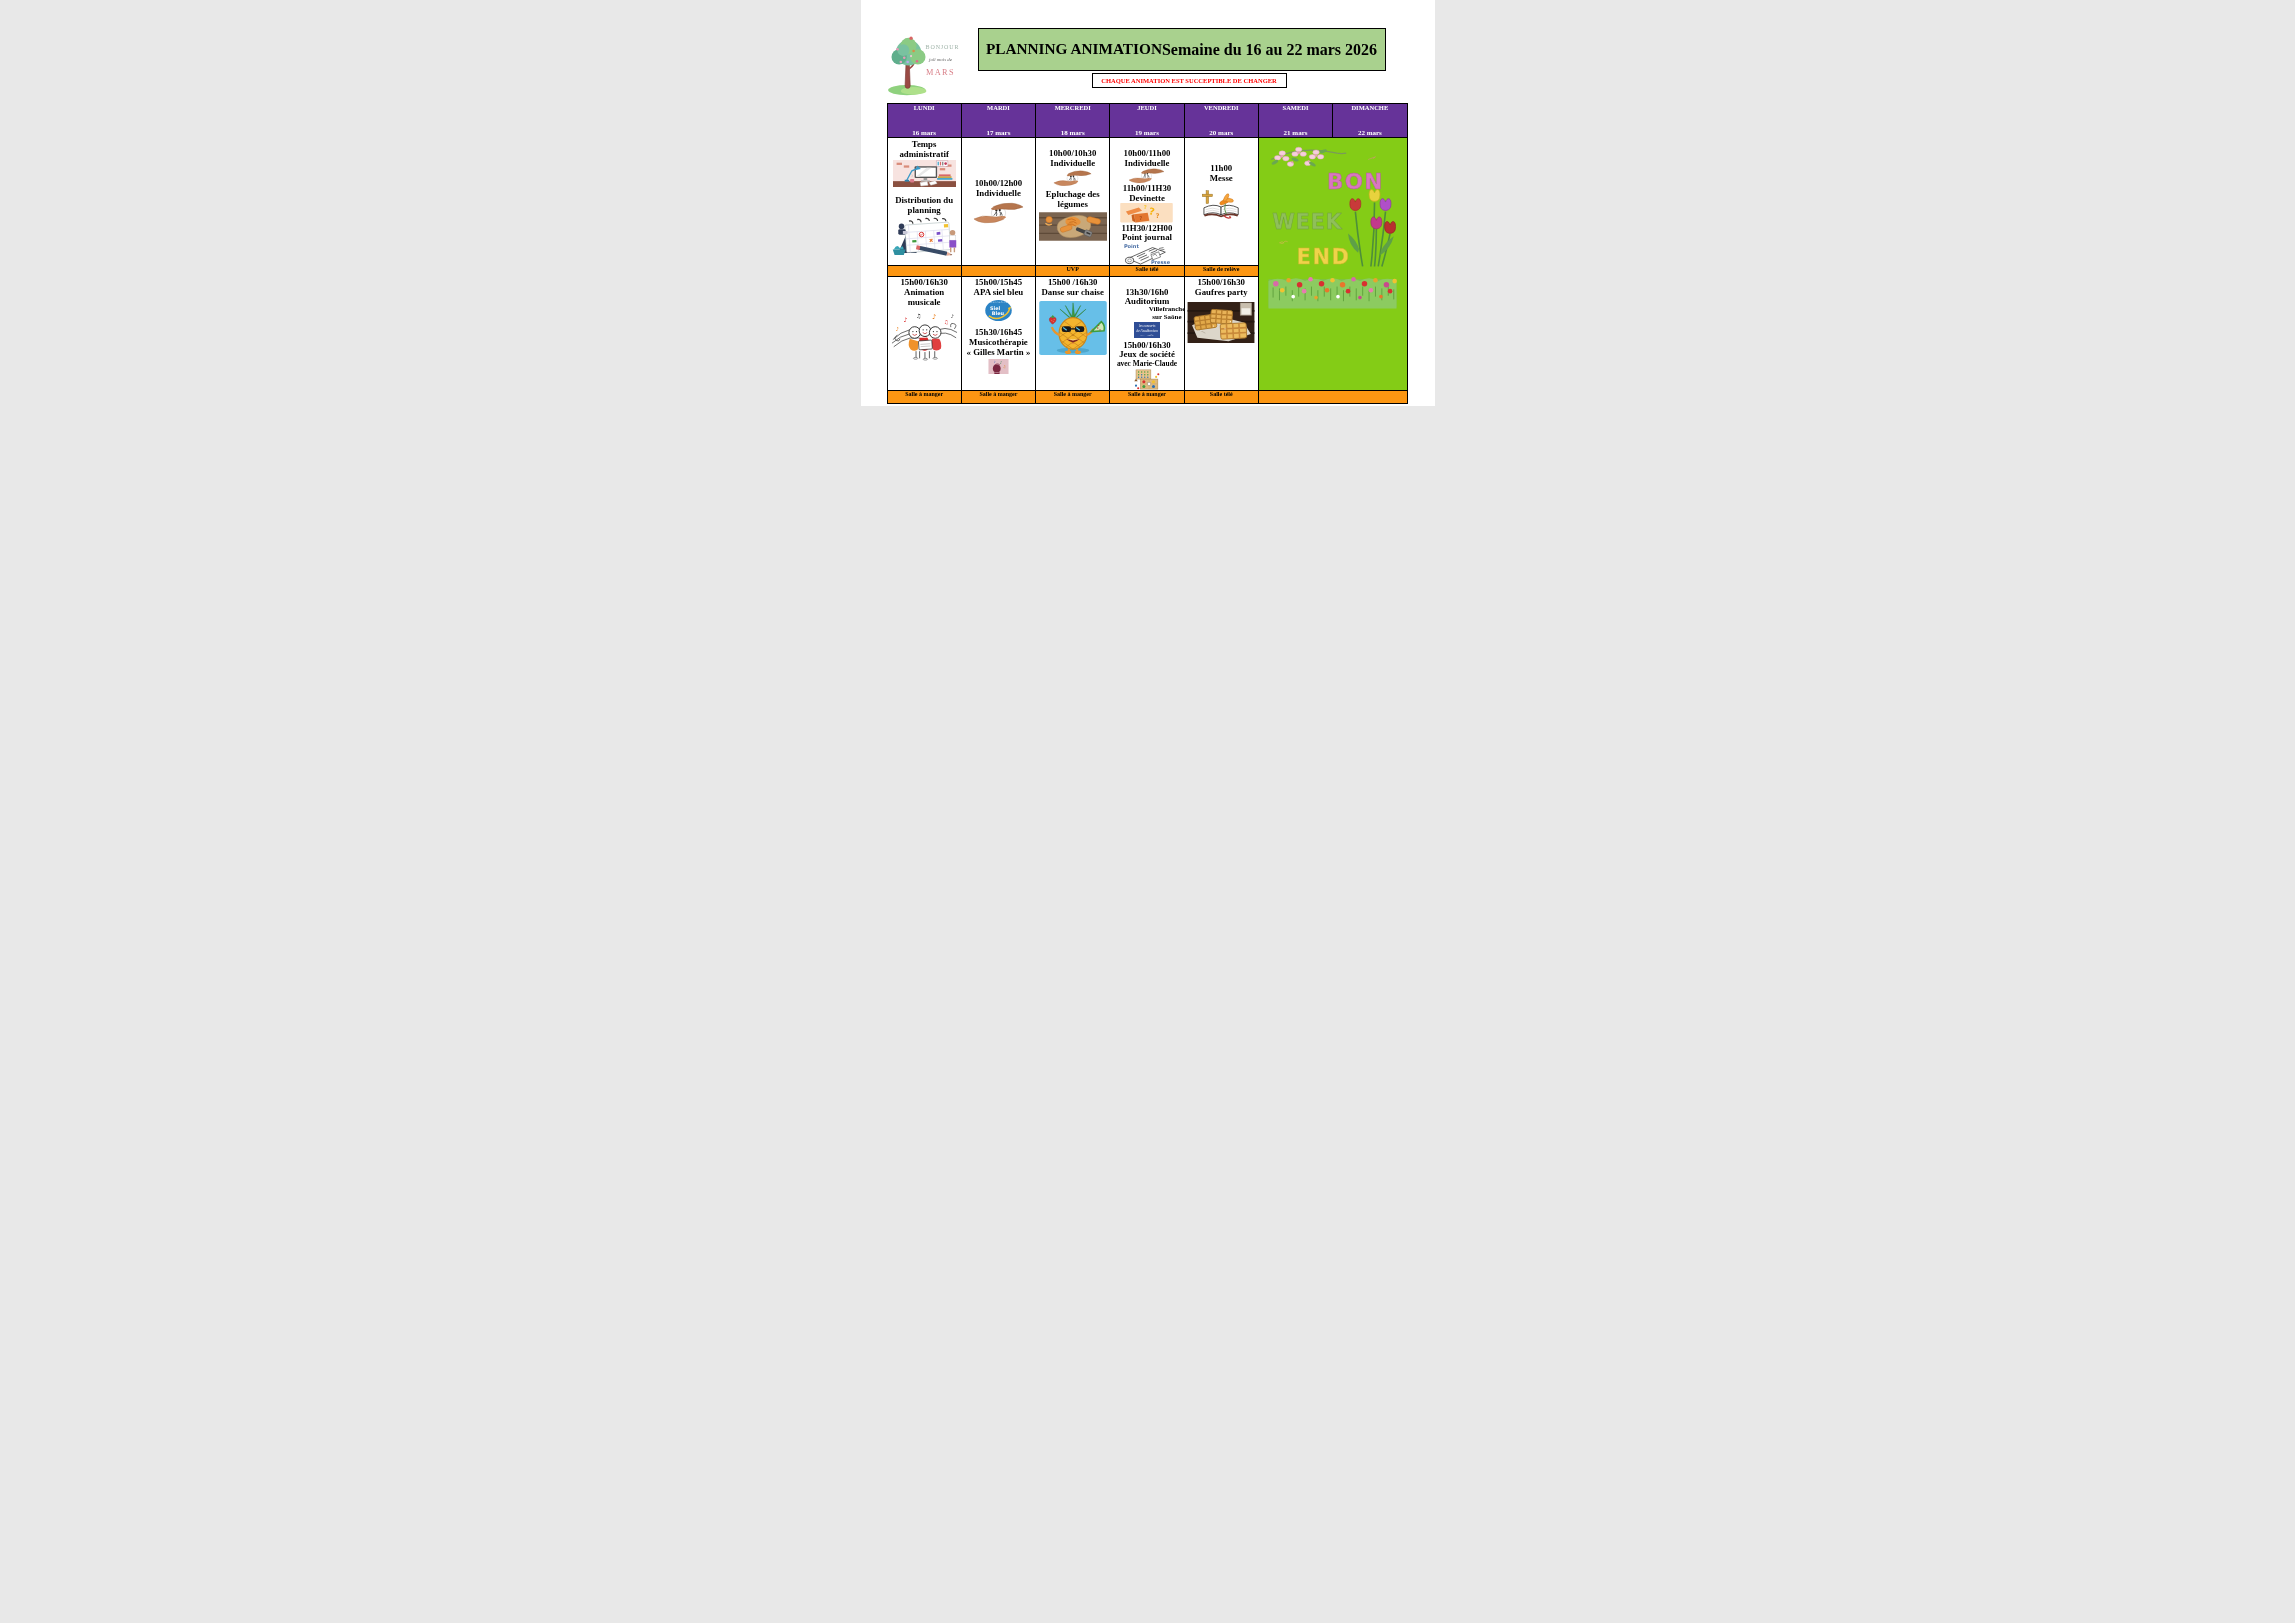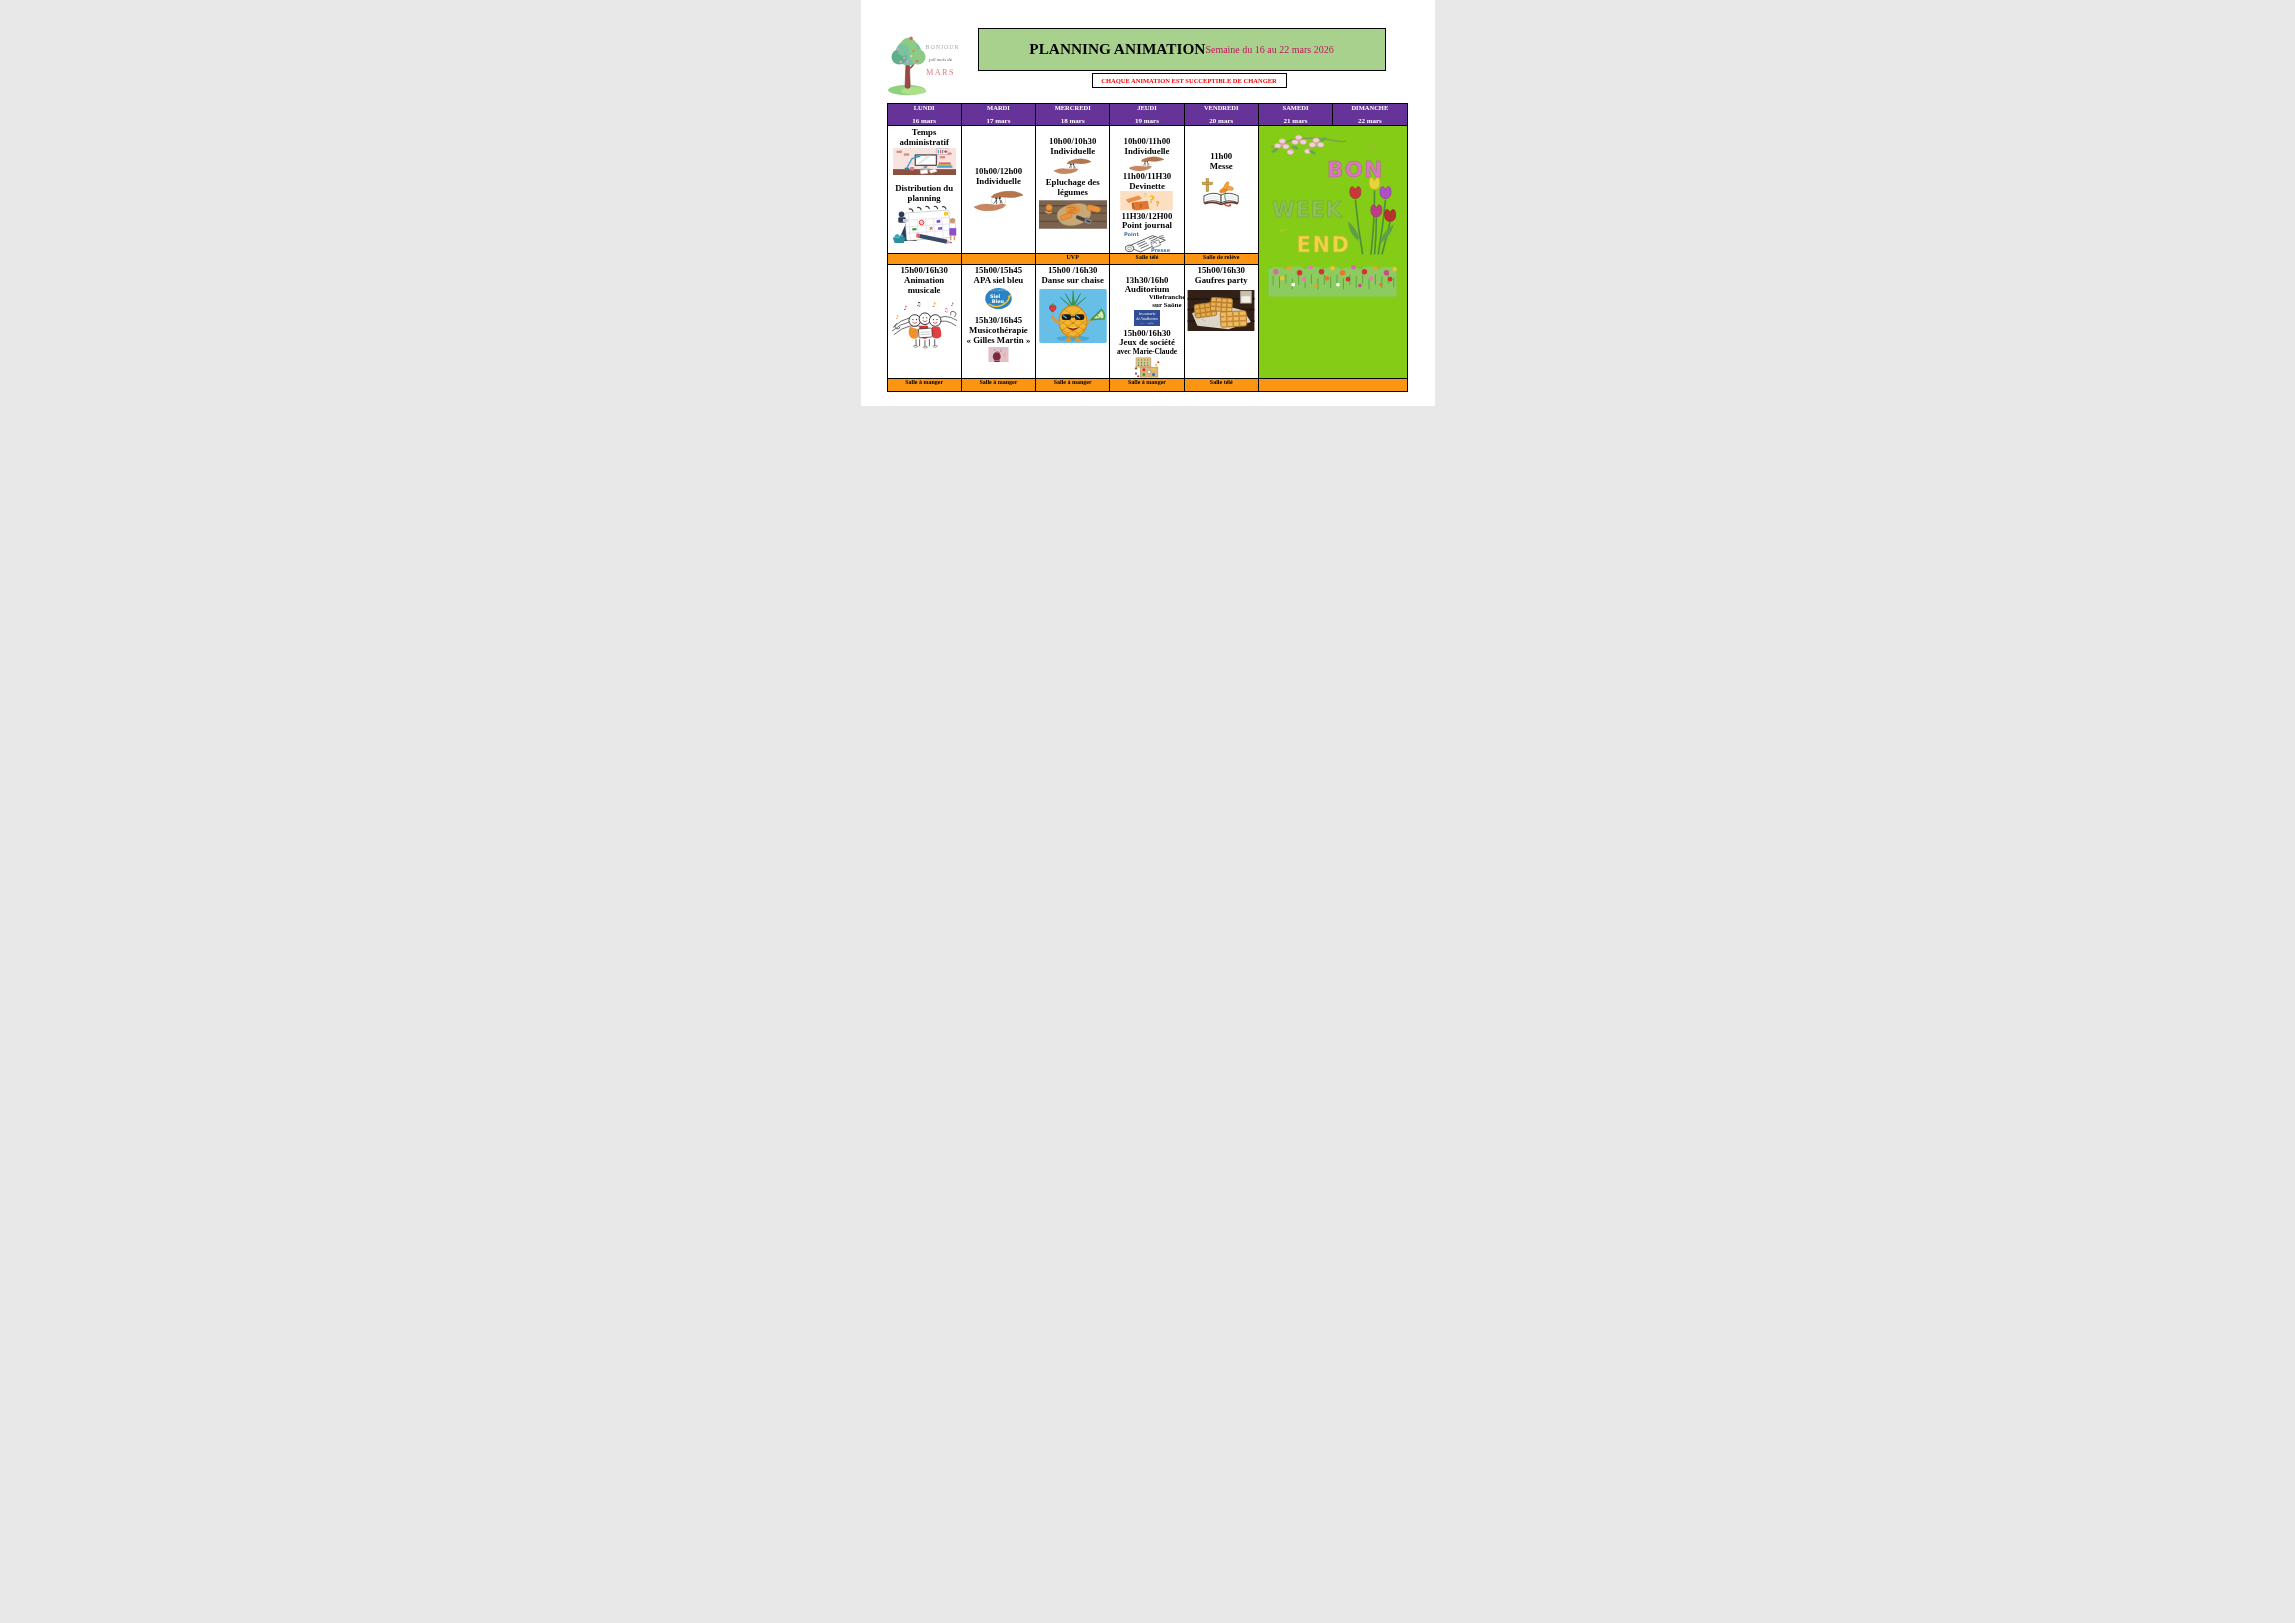--- a/index.html
+++ b/index.html
@@ -10,35 +10,35 @@
   .logo{position:absolute;left:26px;top:32px;width:69px;height:66px;}
   .logo svg{position:absolute;left:0;top:1.9px;}
   .logo-text{position:absolute;right:0;top:12px;width:30px;text-align:center;}
   .logo-bonjour{font-family:"Liberation Serif",serif;font-size:6px;letter-spacing:0.9px;color:#9FB3A8;}
   .logo-joli{font-style:italic;font-size:4.9px;color:#5a5a5a;margin-top:7.4px;}
   .logo-mars{font-size:8.3px;letter-spacing:1.4px;color:#D9818A;margin-top:5.6px;}
 
   .title-box{position:absolute;left:117px;top:28px;width:406px;height:41px;background:#A9D18E;
              border:1.4px solid #000;display:flex;flex-direction:row;align-items:center;justify-content:center;}
   .title-l1{font-weight:bold;font-size:15.3px;line-height:1.1;color:#000;}
-  .title-l2{font-weight:normal;font-size:10px;line-height:1.1;color:#be185d;}
+  .title-l2{font-weight:bold;font-size:16px;line-height:1.1;color:#000000;}
 
   .warn-box{position:absolute;left:231px;top:73px;width:193px;height:12.5px;background:#fff;
             border:0.9px solid #000;display:flex;align-items:center;justify-content:center;}
   .warn-text{color:#FF0000;font-weight:bold;font-size:6.5px;white-space:nowrap;}
 
   
   table.planning{position:absolute;left:26px;top:103px;width:521px;border-collapse:collapse;table-layout:fixed;
                  border:1.4px solid #000;}
   .planning th,.planning td{border:0.9px solid #000;padding:0;vertical-align:top;overflow:hidden;}
   tr.r-head{height:22px;} tr.r-morning{height:119px;} tr.r-noon{height:11px;}
   tr.r-aft{height:110px;} tr.r-room{height:13px;}
   .planning th{background:#663399;color:#fff;font-weight:bold;vertical-align:middle;}
   .day-name{font-size:6.5px;line-height:1;margin-top:0.9px;}
-  .day-date{font-size:7px;line-height:1;margin-top:7px;}
+  .day-date{font-size:7px;line-height:1;margin-top:19px;}
   td.orange{background:#FC9612;border-top-width:1.4px;border-bottom-width:1.4px;}
   .roomcell{display:flex;align-items:center;justify-content:center;height:100%;
             font-weight:bold;font-size:6px;color:#000;}
   .cellcol{display:flex;flex-direction:column;align-items:center;height:100%;}
   .t{font-weight:bold;font-size:8.8px;line-height:1.12;text-align:center;color:#000;}
   .t-tight{line-height:1.05;}
   .t-sm{font-weight:bold;font-size:7px;line-height:1.1;text-align:center;margin-left:40px;}
   .t-sm2{font-weight:bold;font-size:7.4px;line-height:1.1;text-align:center;}
   .pt2{padding-top:11px;} .pt3{padding-top:1.4px;} .pt56{padding-top:26px;} .pt88{padding-top:41px;}
   .mt1{margin-top:0.5px;} .mt2{margin-top:0.9px;} .mt4{margin-top:1.9px;} .mt6{margin-top:2.8px;}

